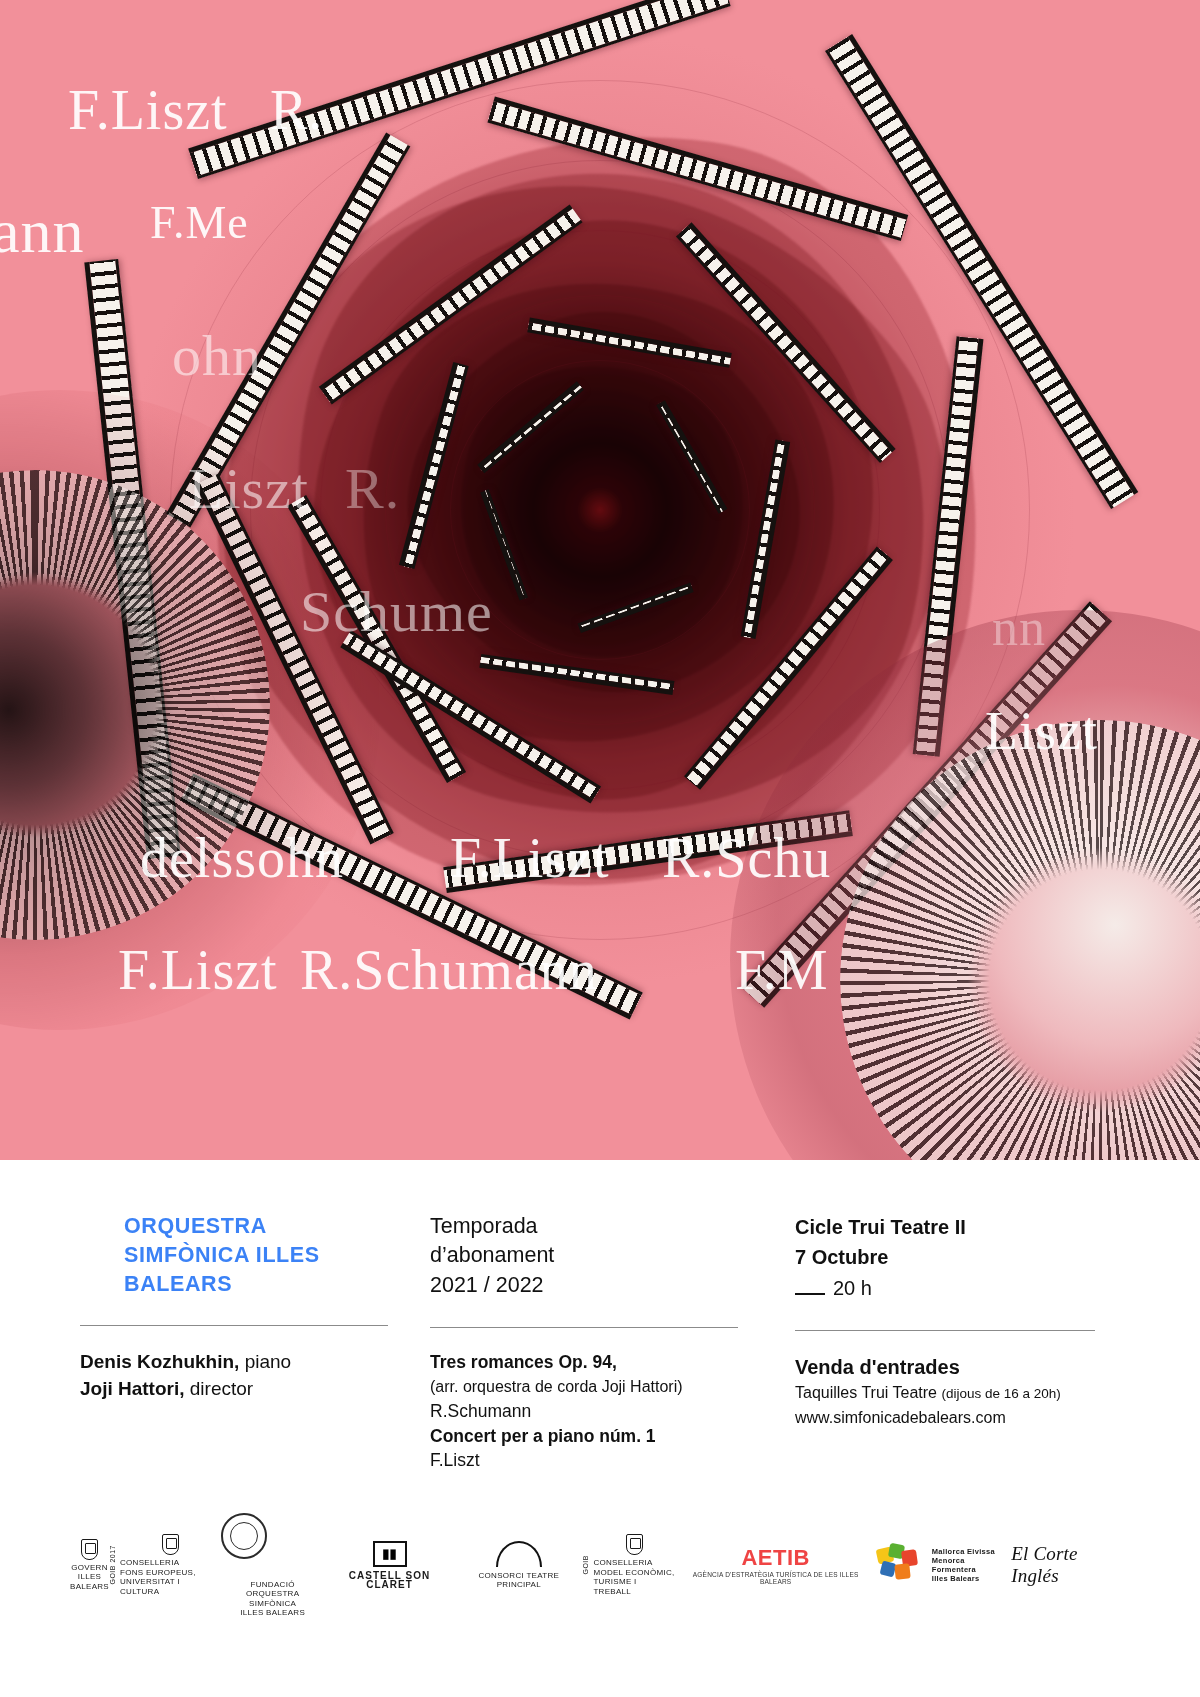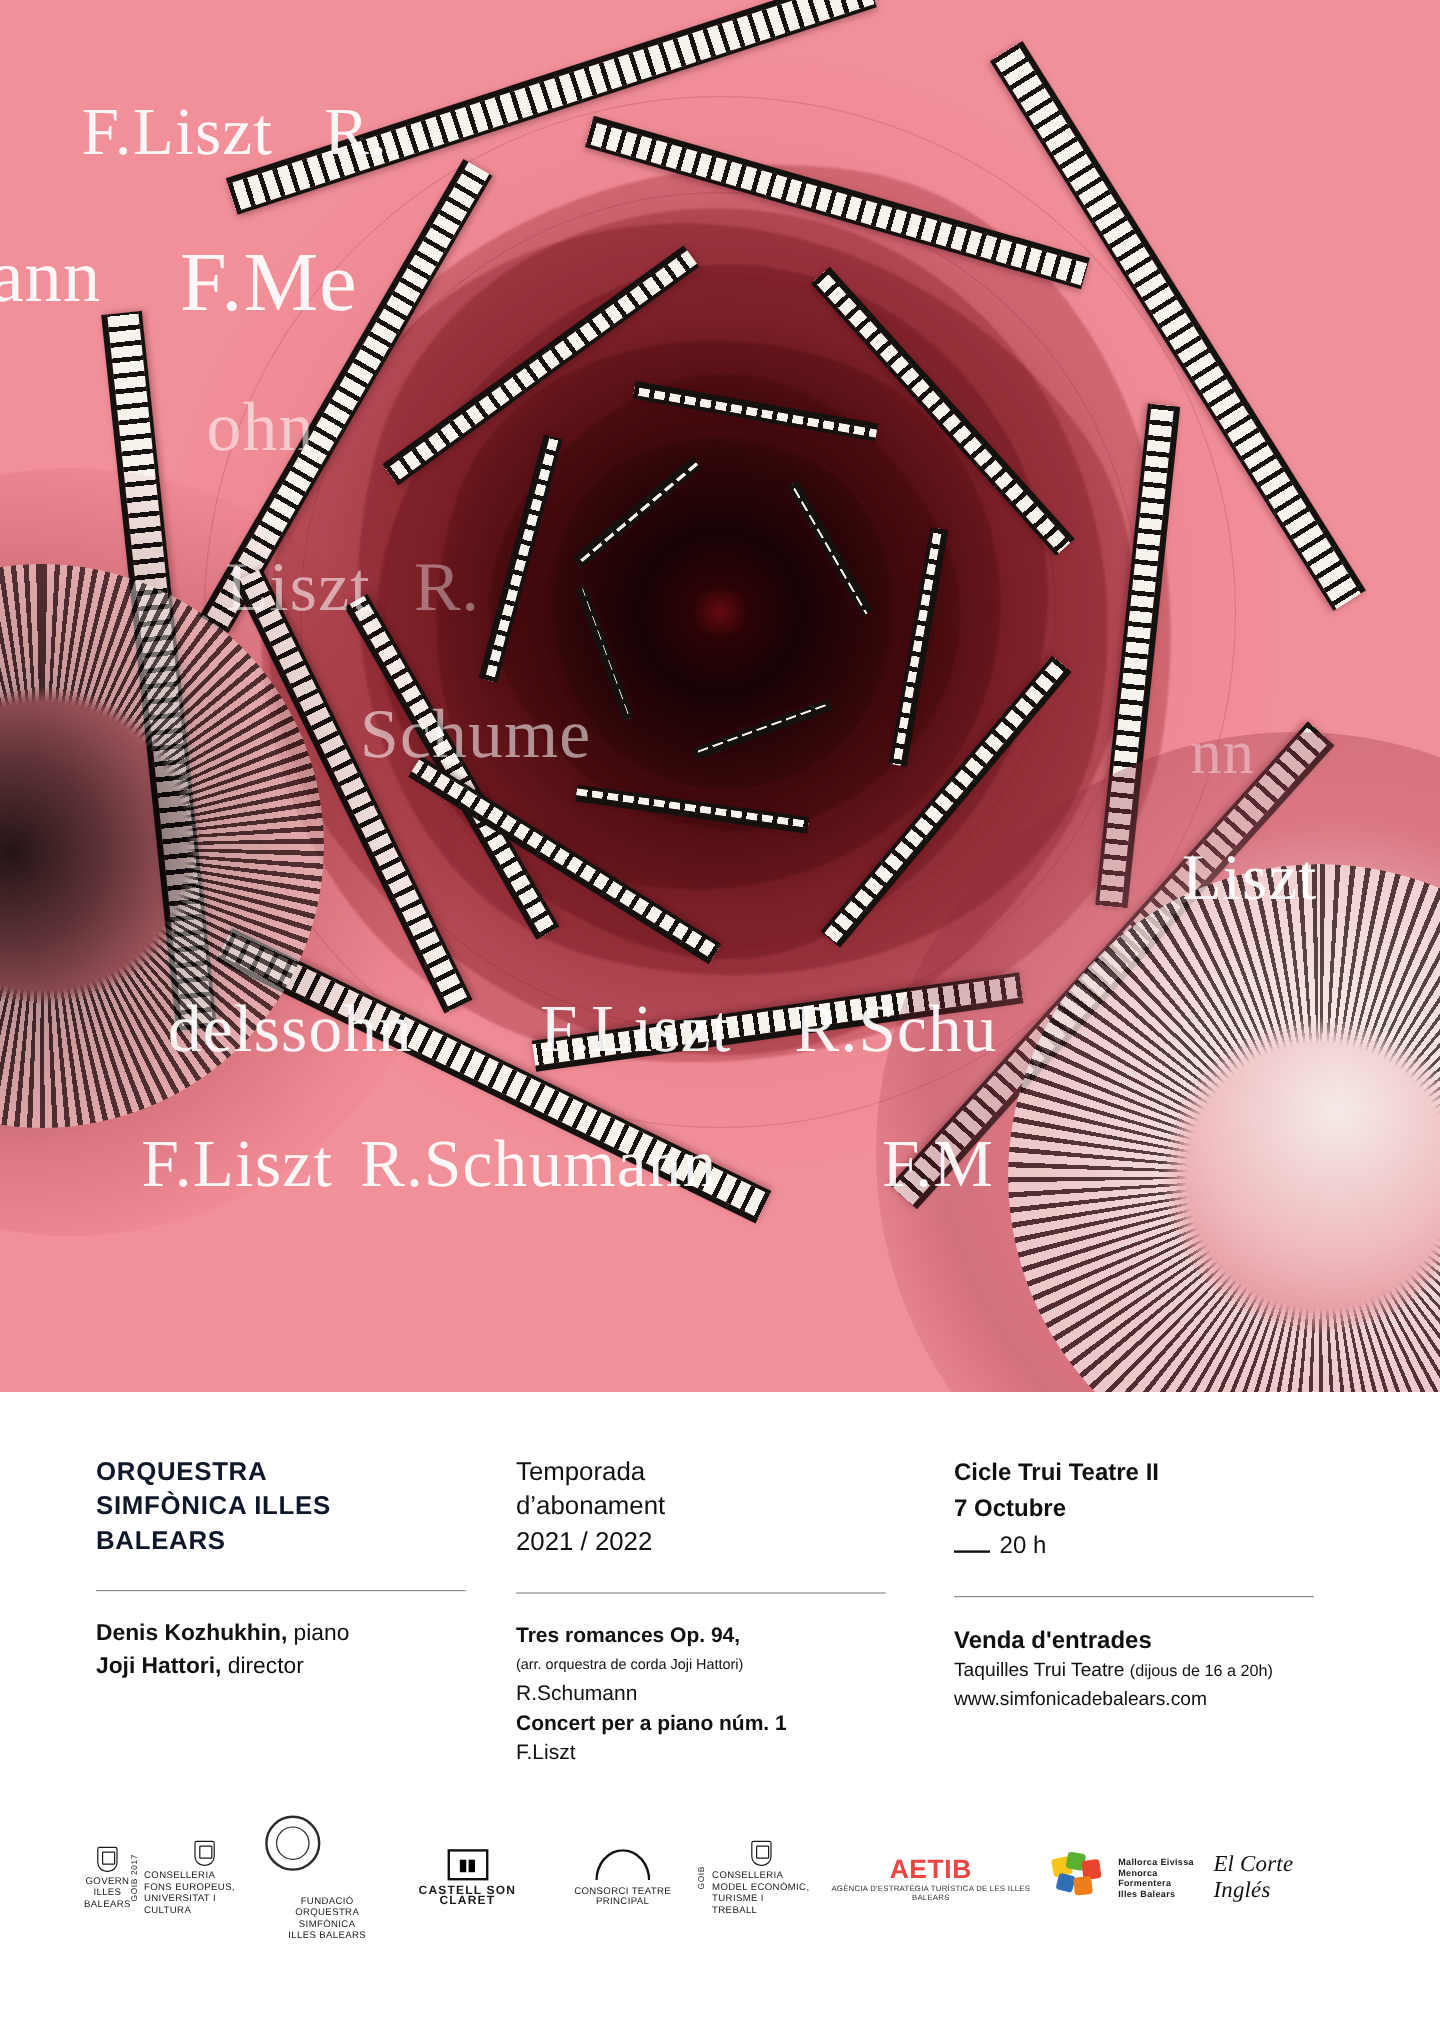--- a/index.html
+++ b/index.html
@@ -149,21 +149,22 @@
   .col { position: relative; }
   .col-1 { width: 350px; }
   .col-2 { width: 365px; }
   .col-3 { width: 325px; }
 
   .title-lines {
     font-size: 21.5px;
     font-weight: bold;
     letter-spacing: .6px;
     line-height: 29px;
-    color: #0f172a;
+    color: #3b82f6;
+    margin-left: 44px;
   }
   .sub-title {
     font-size: 21.5px;
     line-height: 29px;
     color: #111;
   }
   .season-year { font-size: 21.5px; color: #111; line-height: 31px; }
   .cycle { font-size: 20px; font-weight: bold; color:#111; line-height: 30px; }
   .date { font-size: 20px; font-weight: bold; color:#111; line-height: 31px; }
   .time { font-size: 20px; color:#111; line-height: 31px; }
@@ -183,21 +184,21 @@
   }
   .rule-1 { width: 308px; }
   .rule-2 { width: 308px; }
   .rule-3 { width: 300px; }
 
   .perf { font-size: 19px; line-height: 27px; color:#111; }
   .perf b { font-weight: bold; }
 
   .prog { font-size: 17.5px; line-height: 24.5px; color: #111; }
   .prog .w { font-weight: bold; }
-  .prog .small { font-size: 12px; }
+  .prog .small { font-size: 16px; }
 
   .venda-h { font-size: 20px; font-weight: bold; color: #111; line-height: 28px; }
   .venda-l { font-size: 16px; color:#111; line-height: 24px; }
   .venda-l .tiny { font-size: 13.5px; }
 
   
   .logos {
     position: absolute;
     left: 70px; top: 1525px;
     width: 1060px; height: 80px;
@@ -329,21 +330,21 @@
 
     <div class="corner-burst burst-left"></div>
     <div class="burst-left-keys"></div>
     <div class="corner-burst burst-right"></div>
     <div class="burst-right-keys"></div>
 
     <div class="names" id="ghost-names">
         <div class="gname " style="left: 68px; top: 78px; font-size: 56px;">F.Liszt</div>
         <div class="gname " style="left: 270px; top: 78px; font-size: 56px;">R.</div>
         <div class="gname " style="left: -8px; top: 196px; font-size: 62px;">ann</div>
-        <div class="gname " style="left: 150px; top: 196px; font-size: 70px;">F.Me</div>
+        <div class="gname " style="left: 150px; top: 196px; font-size: 46px;">F.Me</div>
         <div class="gname dim" style="left: 172px; top: 322px; font-size: 58px;">ohn</div>
         <div class="gname dim" style="left: 188px; top: 455px; font-size: 58px;">Liszt</div>
         <div class="gname dimmer" style="left: 345px; top: 455px; font-size: 58px;">R.</div>
         <div class="gname dim" style="left: 300px; top: 578px; font-size: 58px;">Schume</div>
         <div class="gname dimmer" style="left: 992px; top: 598px; font-size: 52px;">nn</div>
         <div class="gname " style="left: 985px; top: 700px; font-size: 54px;">Liszt</div>
         <div class="gname " style="left: 140px; top: 826px; font-size: 56px;">delssohn</div>
         <div class="gname " style="left: 450px; top: 826px; font-size: 56px;">F.Liszt</div>
         <div class="gname " style="left: 662px; top: 826px; font-size: 56px;">R.Schu</div>
         <div class="gname " style="left: 118px; top: 938px; font-size: 56px;">F.Liszt</div>

